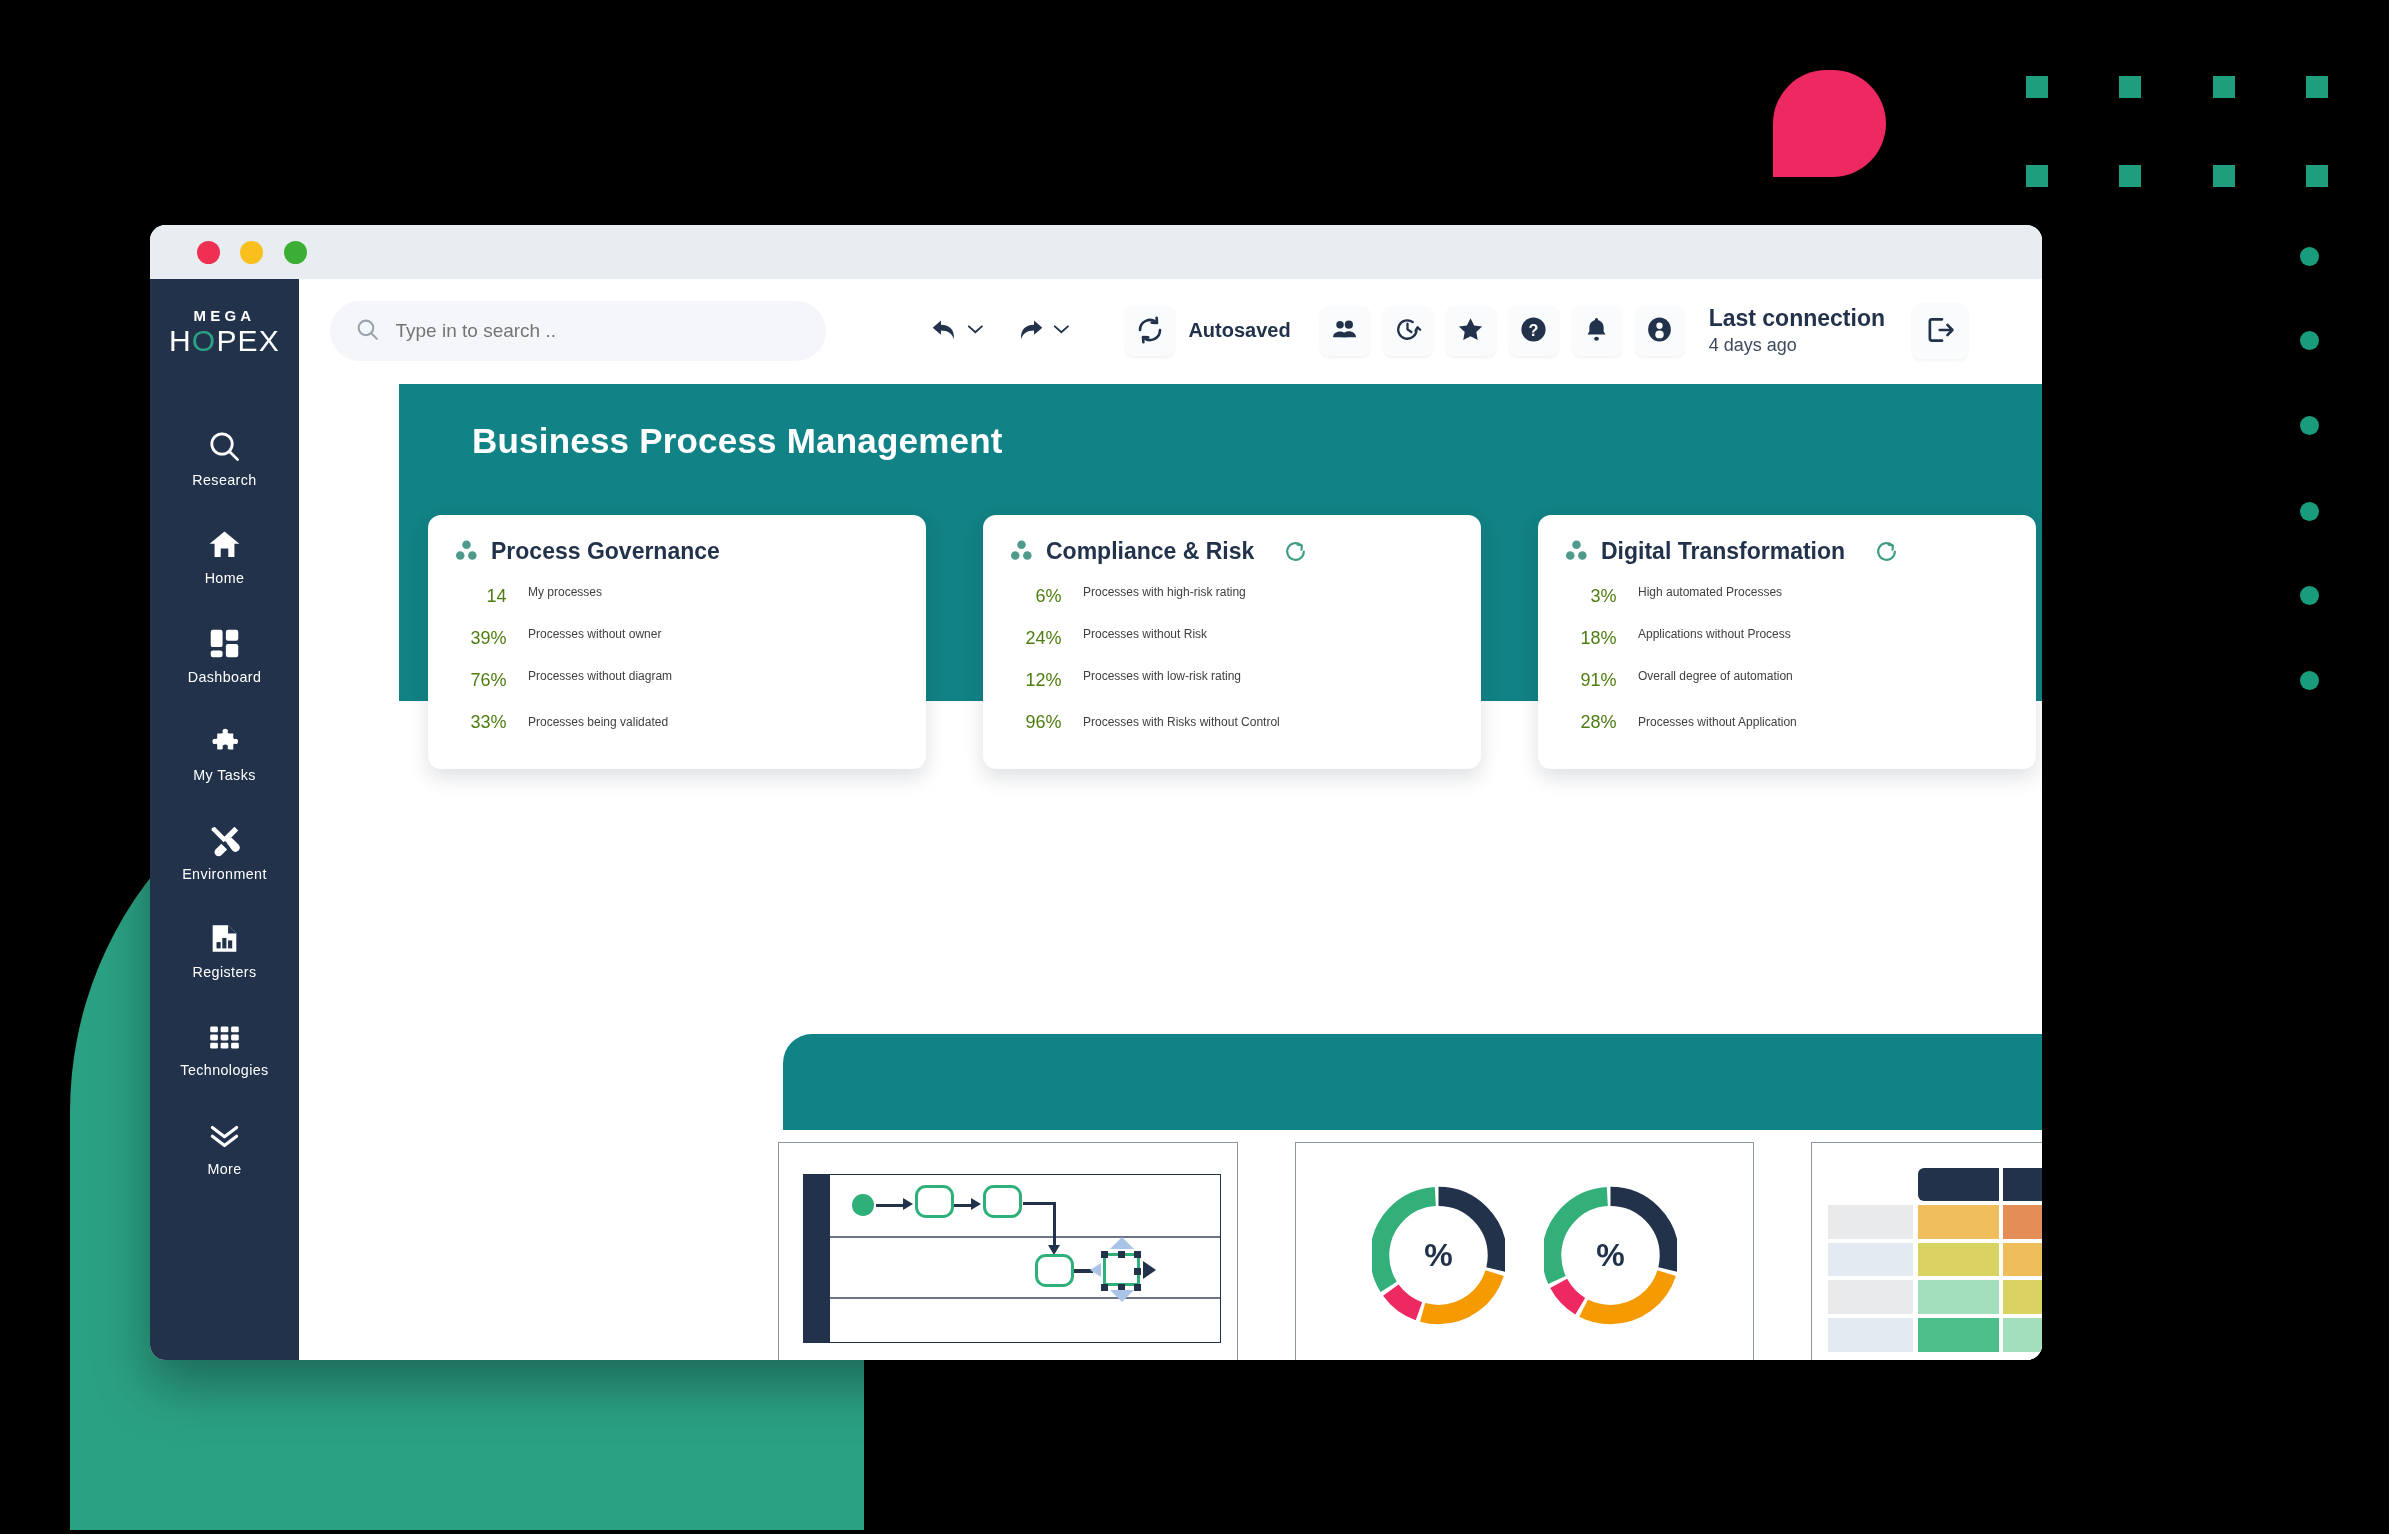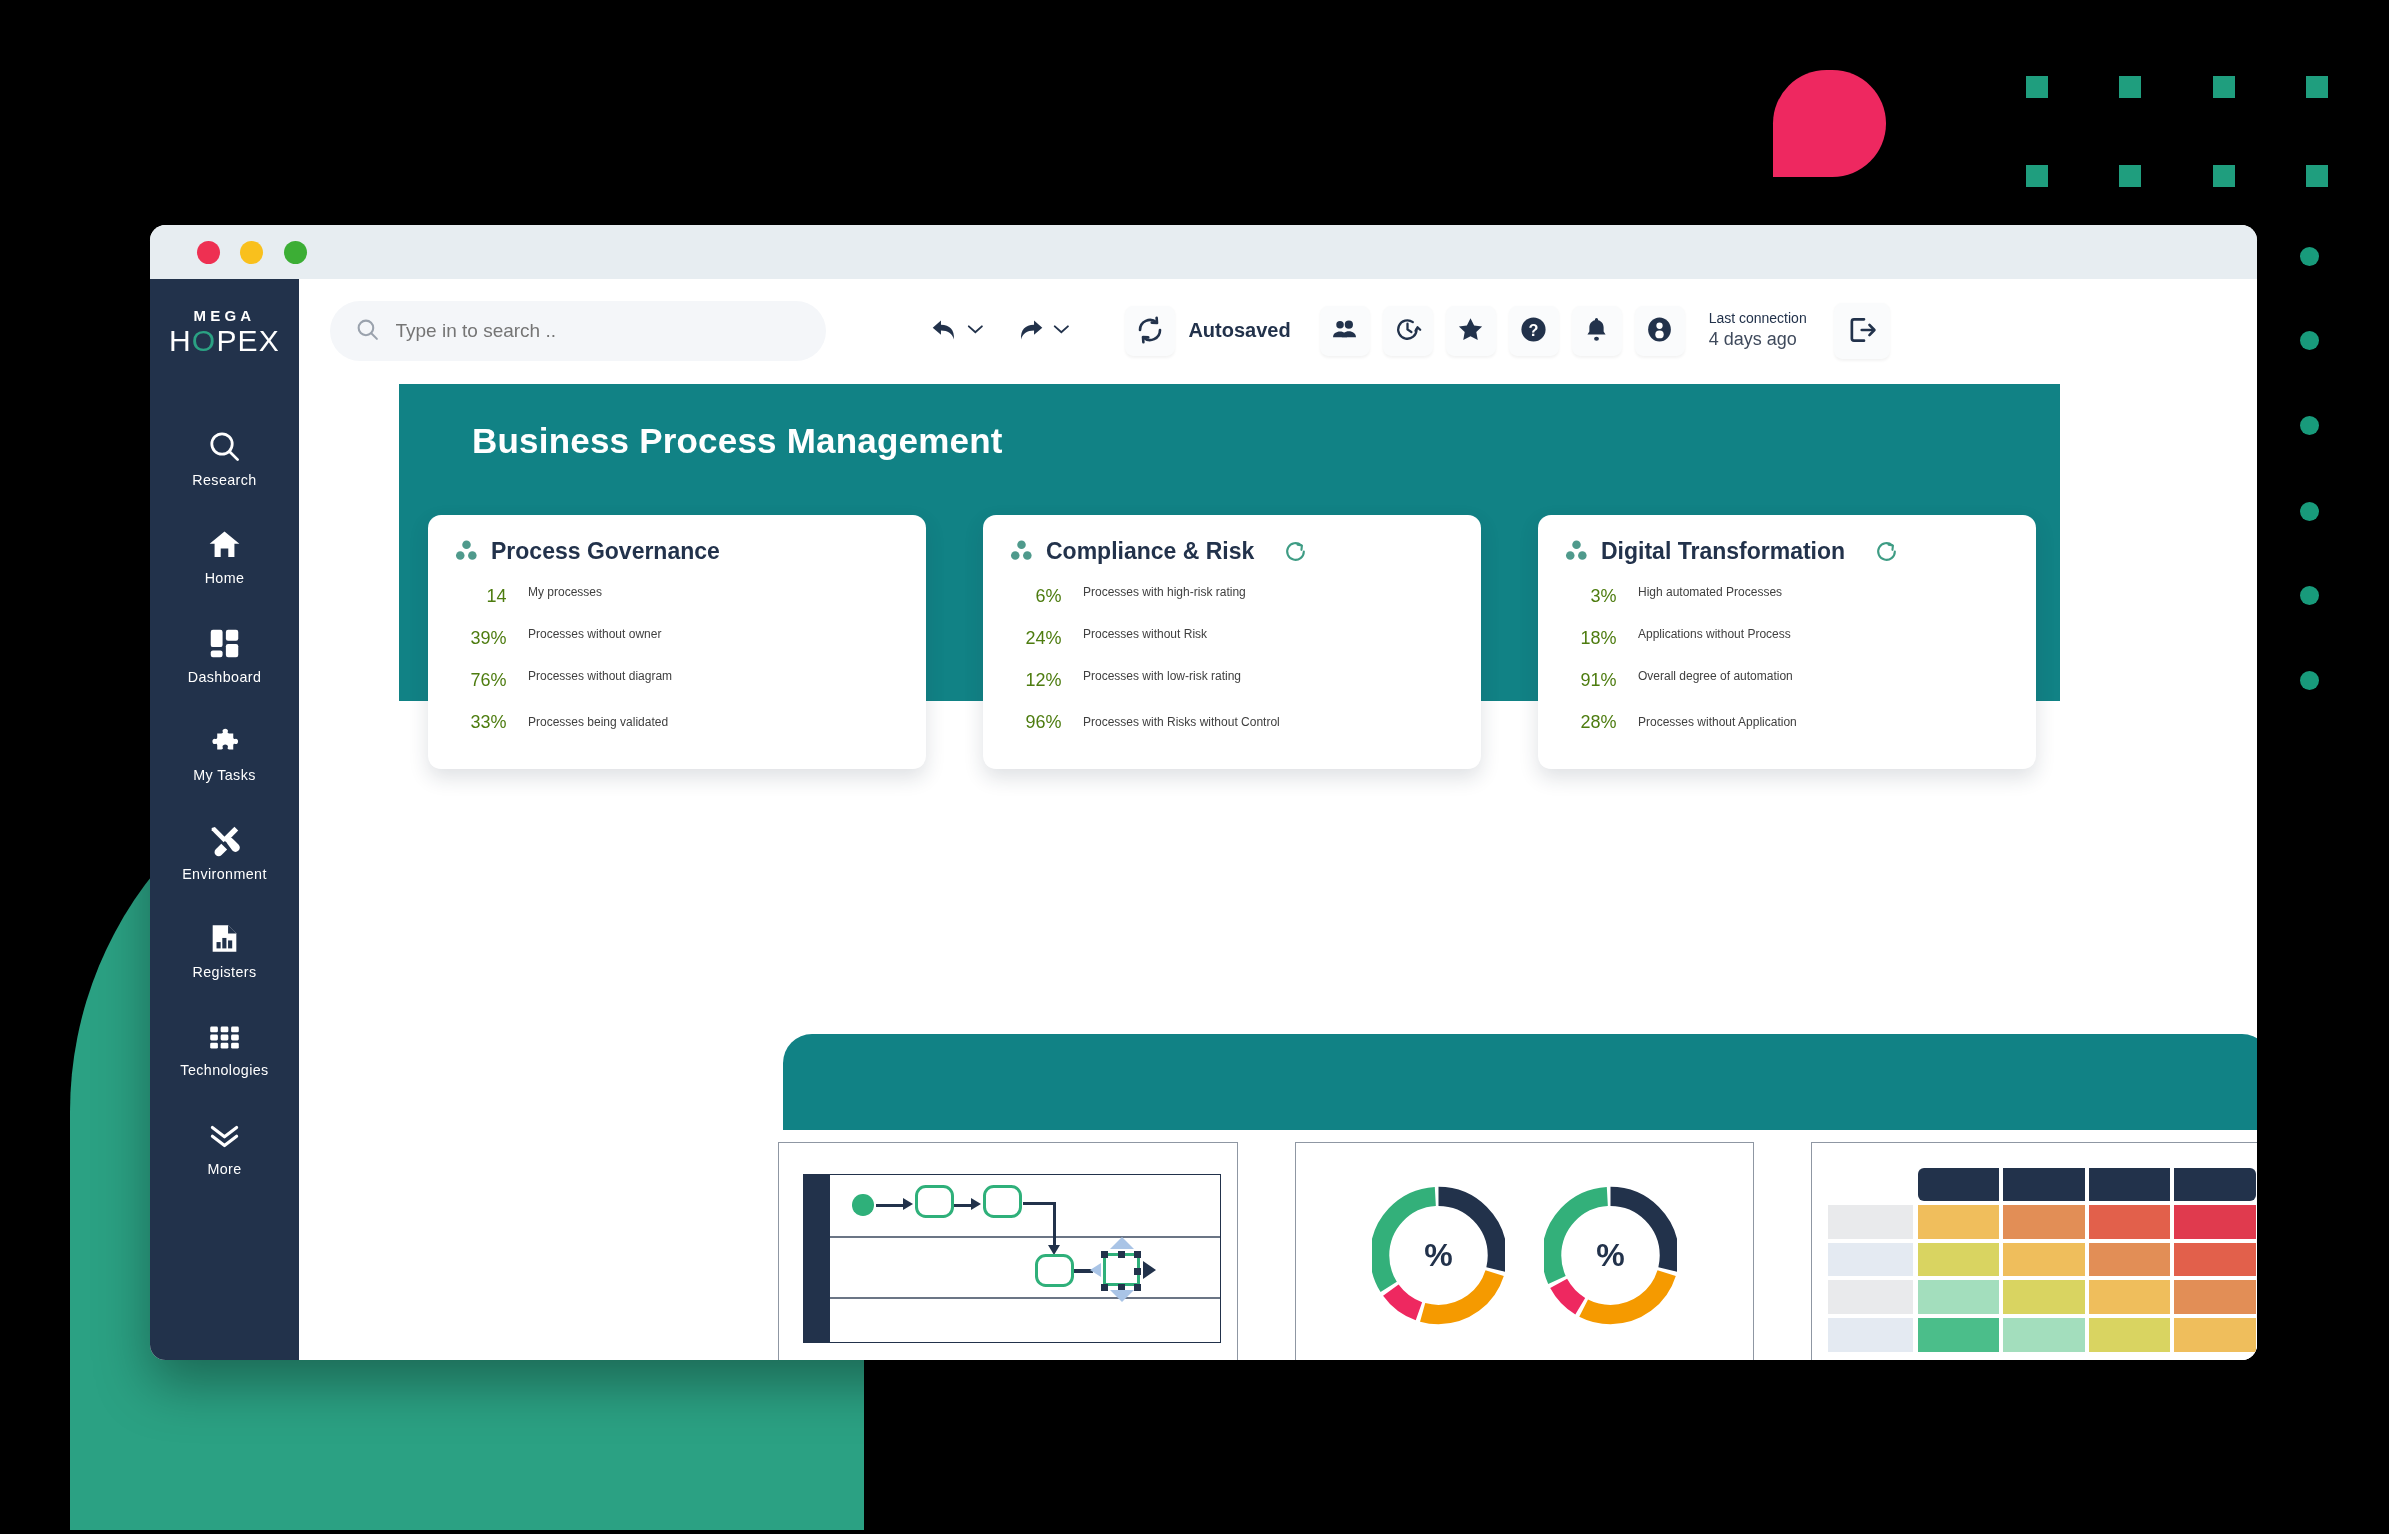--- a/index.html
+++ b/index.html
@@ -24,21 +24,21 @@
     position:absolute; width:19px; height:19px; border-radius:50%; background:#199C7C;
   }
   .deco-green-shape {
     position:absolute; left:70px; top:730px; width:794px; height:800px;
     background:#2BA183;
     border-radius: 382px 0 0 0;
   }
 
   
   .window {
-    position:absolute; left:150px; top:225px; width:2107px; height:1135px;
+    position:absolute; left:150px; top:225px; width:1892px; height:1135px;
     background:#ffffff;
     border-radius:15.5px;
     box-shadow: 0 24px 54px rgba(0,0,0,.35);
     overflow:hidden;
   }
   .titlebar {
     height:54px; background:#E7EDF1; display:flex; align-items:center; padding-left:47px; gap:20.3px;
   }
   .dot { width:23px; height:23px; border-radius:50%; }
   .dot.red { background:#EE3052; }
@@ -92,21 +92,21 @@
   .tb-arrow { display:flex; align-items:center; gap:6px; margin-right:30px; cursor:pointer; }
   .autosave-group { display:flex; align-items:center; gap:13px; margin-left:26px; margin-right:29px; }
   .icon-btn {
     width:50px; height:50px; border-radius:8.4px; background:#FAFBFC;
     display:flex; align-items:center; justify-content:center; cursor:pointer;
     box-shadow:0 1.2px 3px rgba(0,0,0,.05);
   }
   .autosave-label { font-size:20px; font-weight:700; color:#22324B; white-space:nowrap; }
   .icon-row { display:flex; align-items:center; gap:13px; }
   .last-conn { margin-left:24px; margin-right:27.5px; line-height:1.28; white-space:nowrap; }
-  .last-conn .t1 { font-size:14px; font-weight:400; color:#22324B; }
+  .last-conn .t1 { font-size:23px; font-weight:700; color:#22324B; }
   .last-conn .t2 { font-size:18px; font-weight:400; color:#3f4a5c; }
 
   
   .hero {
     position:absolute; left:100px; top:105px; width:1661px; height:317px;
     background:#118285;
   }
   .hero-title {
     color:#ffffff; font-size:35px; font-weight:700; letter-spacing:0.2px;
     padding:37px 0 0 73px;

